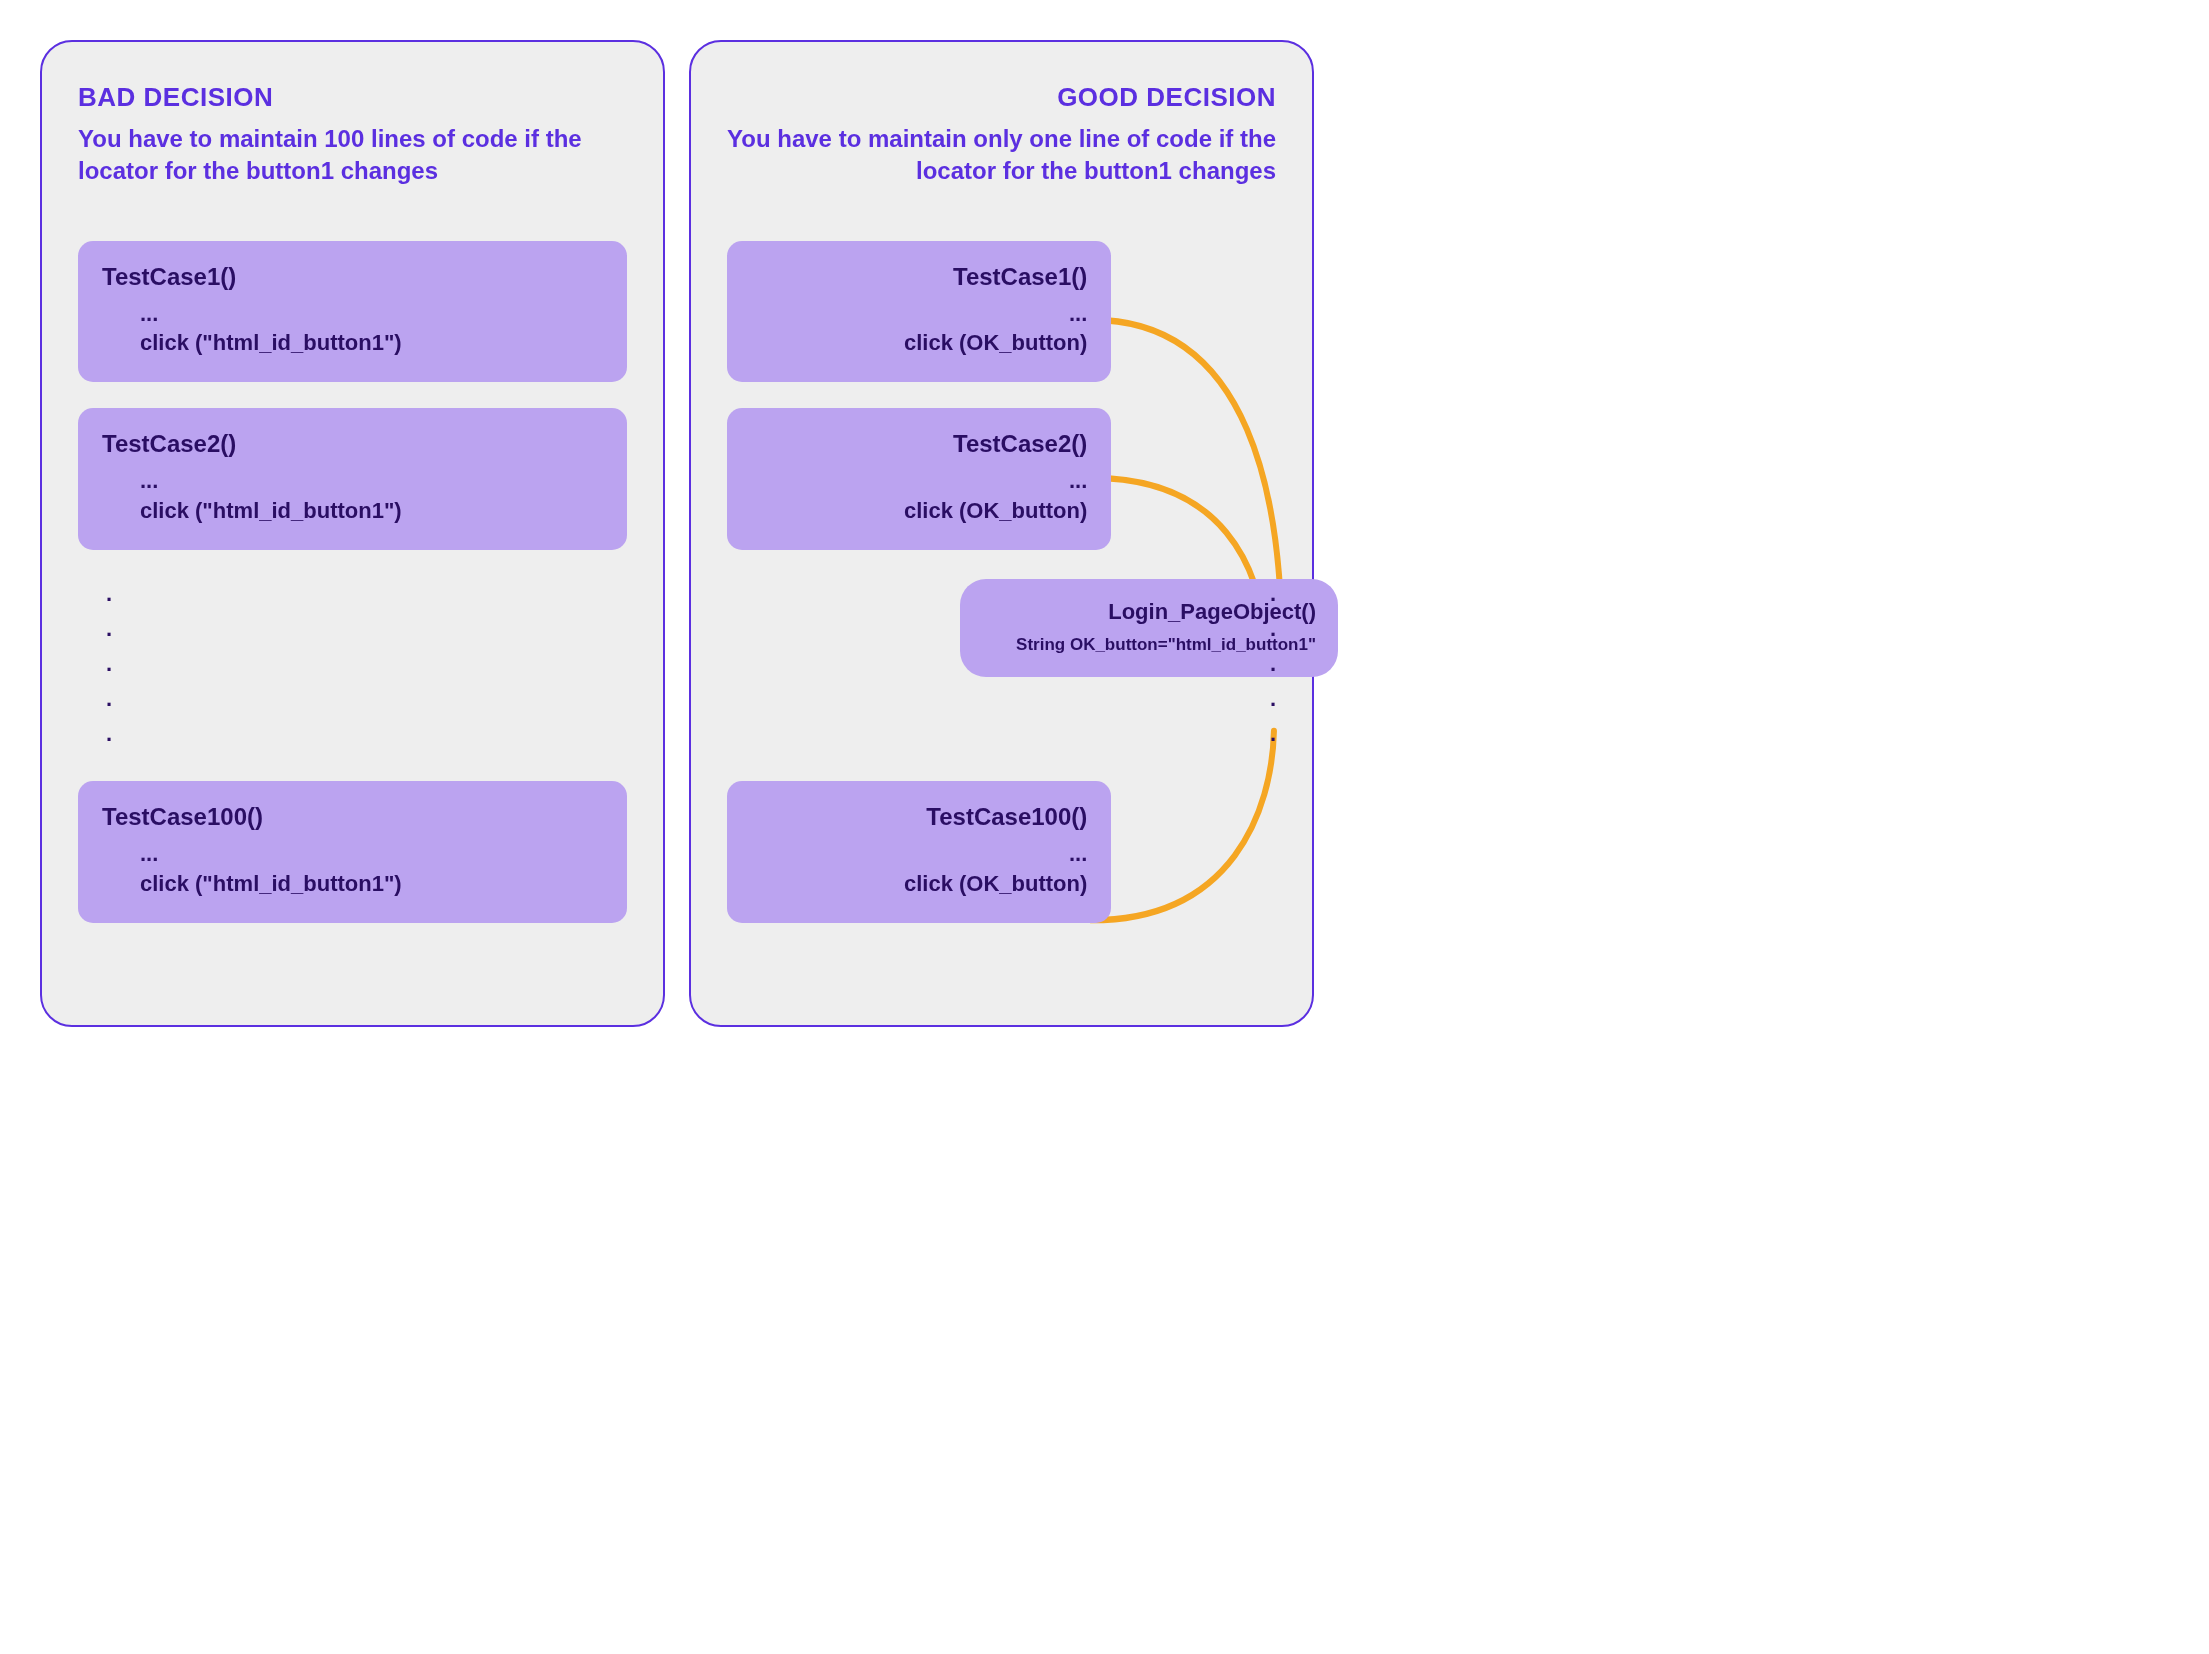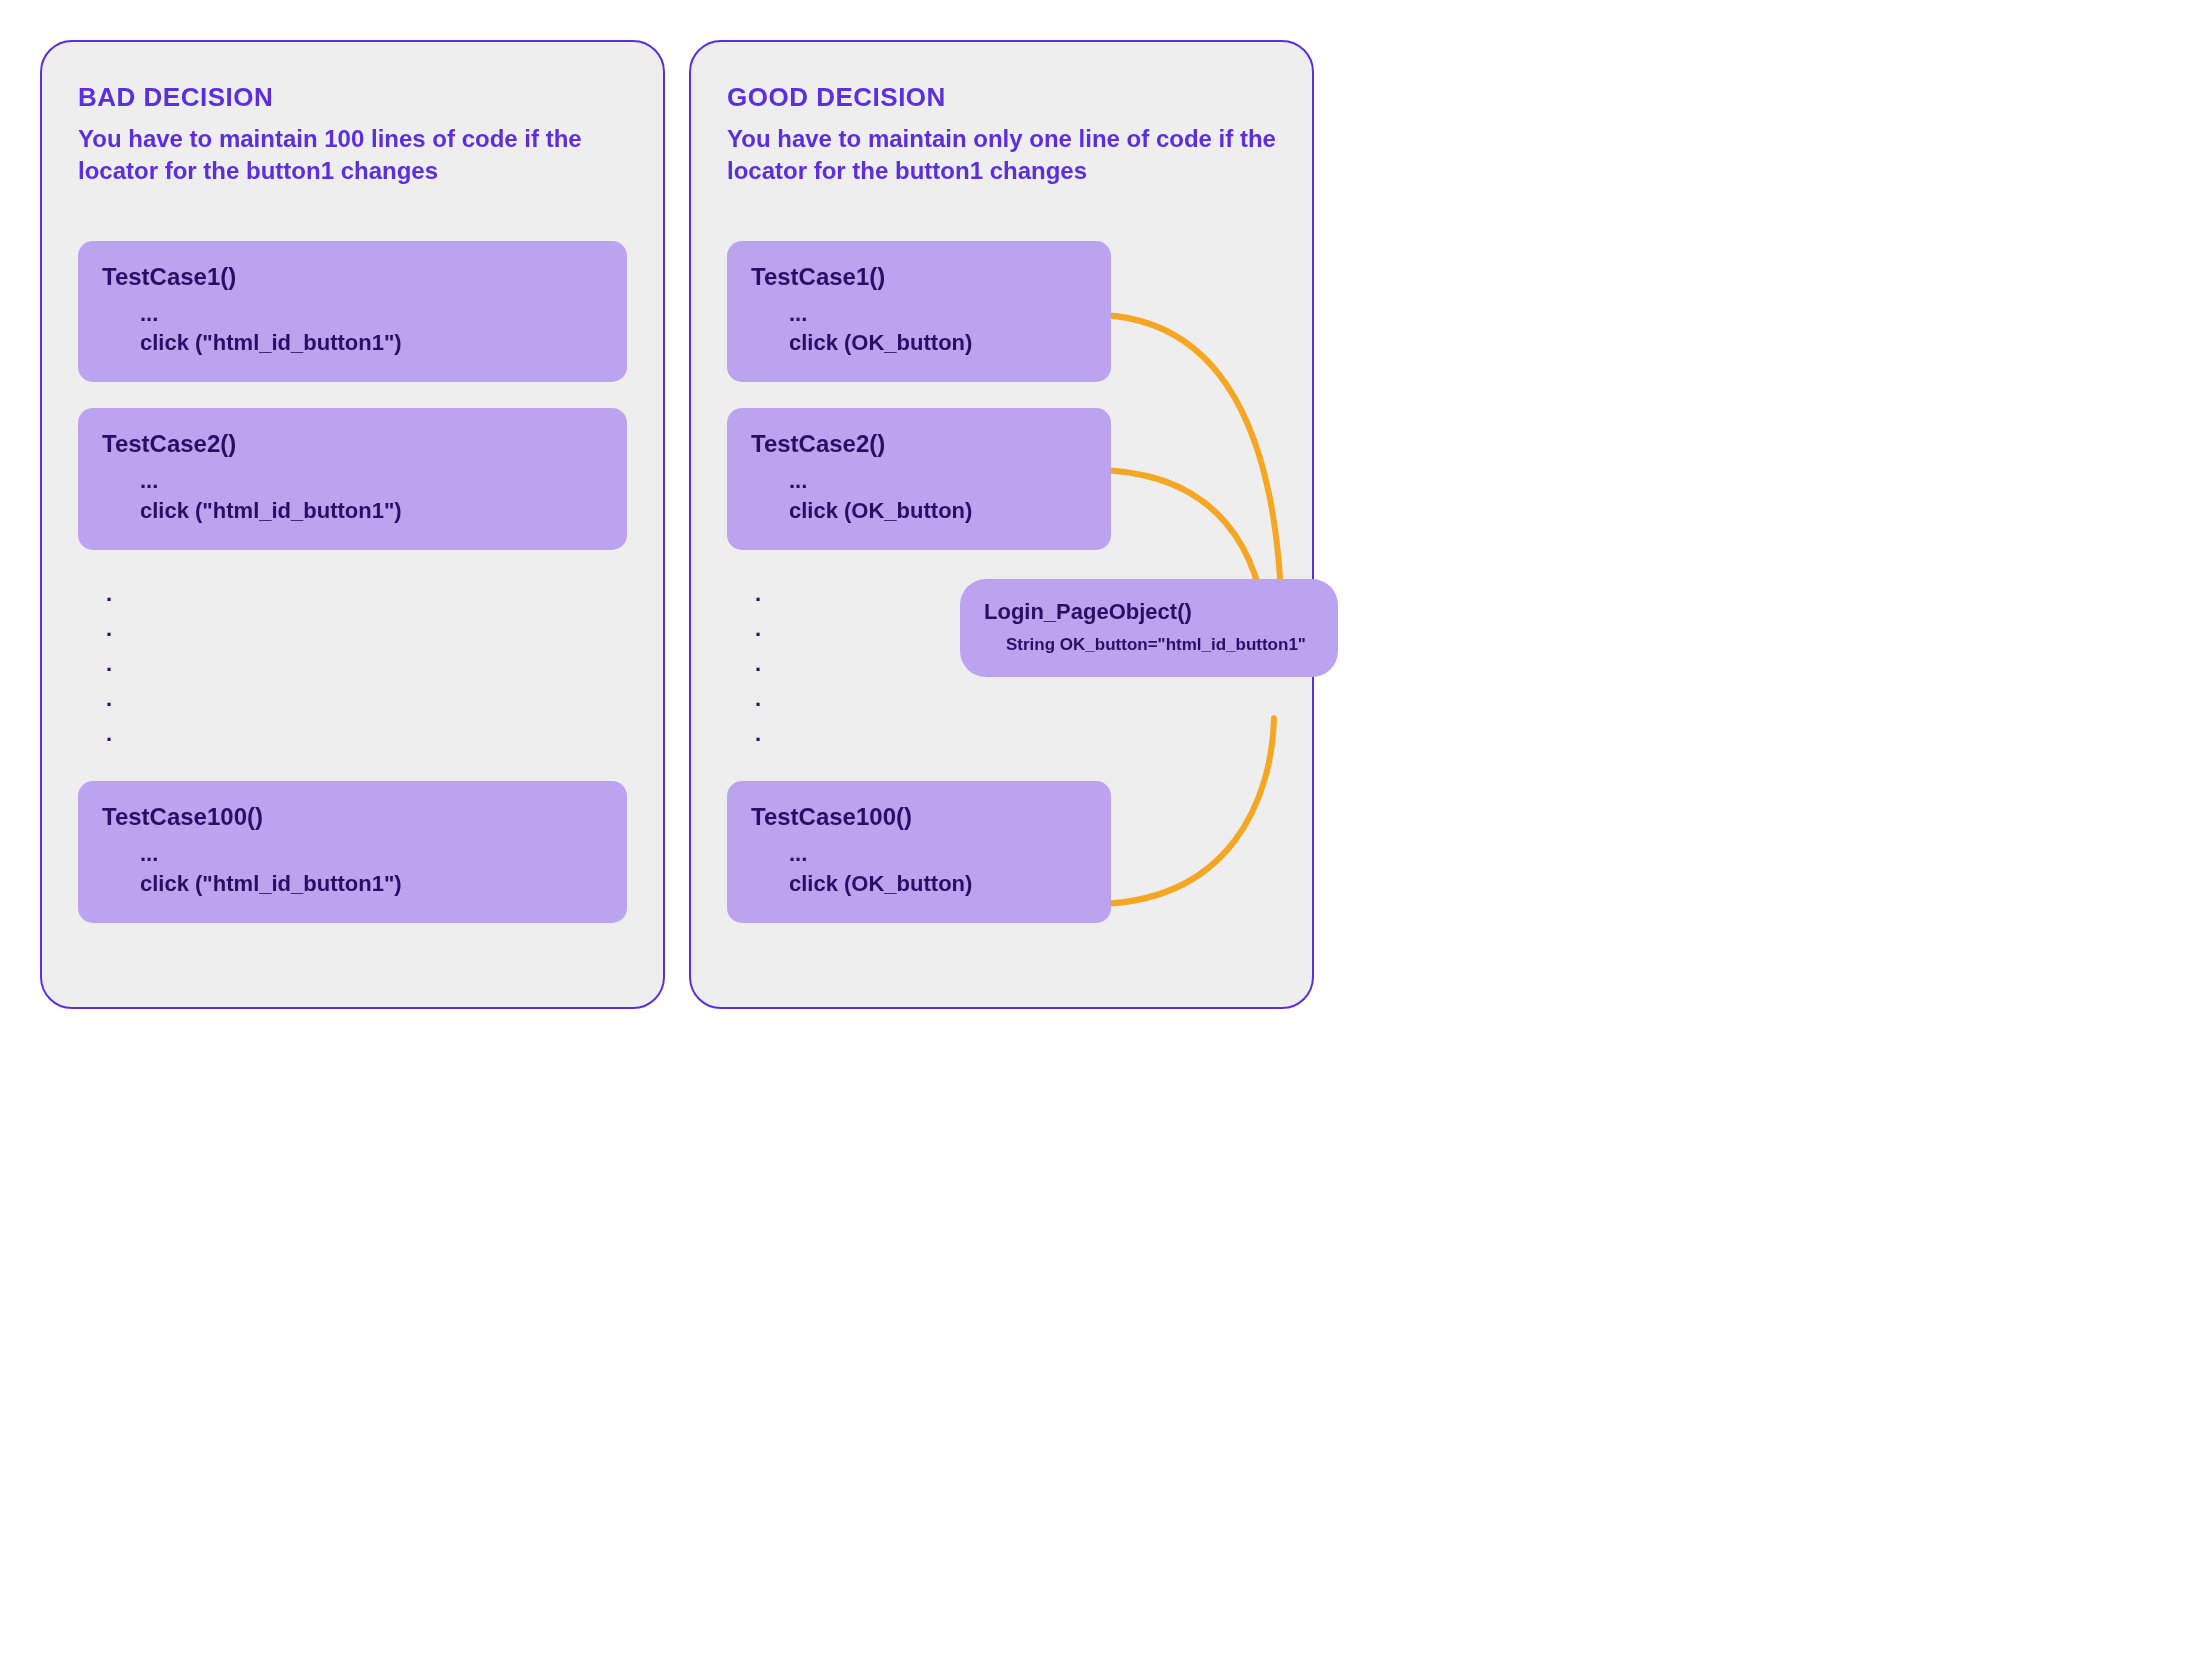--- a/index.html
+++ b/index.html
@@ -11,21 +11,21 @@
   .container {
     display: flex;
     gap: 24px;
     max-width: 1274px;
   }
   .panel {
     flex: 1;
     border: 2px solid #5B2FE0;
     border-radius: 32px;
     background: #EEEEEE;
-    padding: 40px 36px 58px 36px;
+    padding: 40px 36px 76px 36px;
     position: relative;
   }
   .panel-title {
     color: #5B2FE0;
     font-size: 26px;
     font-weight: 700;
     letter-spacing: 0.5px;
     margin-bottom: 10px;
   }
   .panel-subtitle {
@@ -61,21 +61,21 @@
   .ellipsis-line { display:block; }
   .dots-block {
     color: #2A0E63;
     font-size: 22px;
     font-weight: 700;
     line-height: 1.6;
     padding-left: 28px;
     margin: 6px 0 30px 0;
   }
   .dots-block .d { display:block; }
-  .good-panel { overflow: visible; }
+  .good-panel { overflow: visible; text-align: right; }
   .good-card-stack { position: relative; z-index: 3; }
   .good-card { width: 70%; }
   .pageobj-card {
     position: absolute;
     right: -26px;
     top: 537px;
     width: 378px;
     background: #BBA3F0;
     border-radius: 26px;
     padding: 20px 22px 22px 24px;

